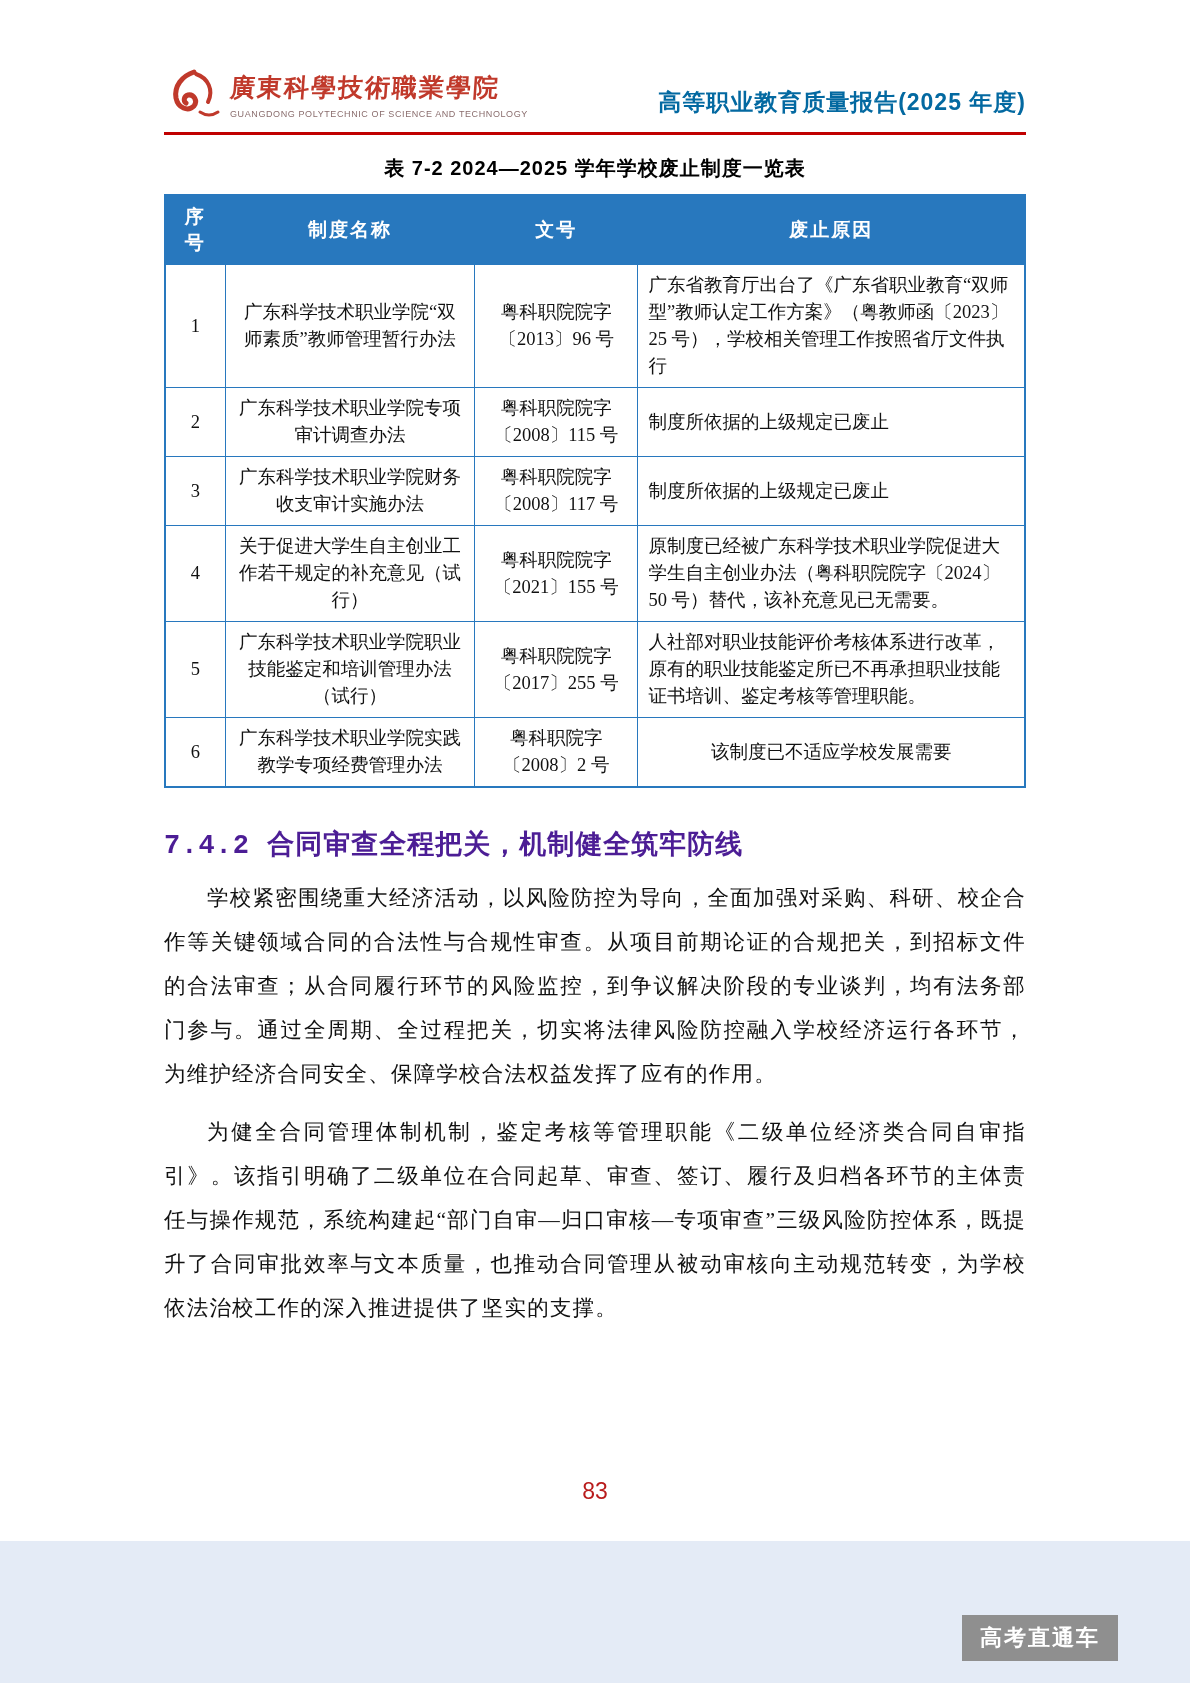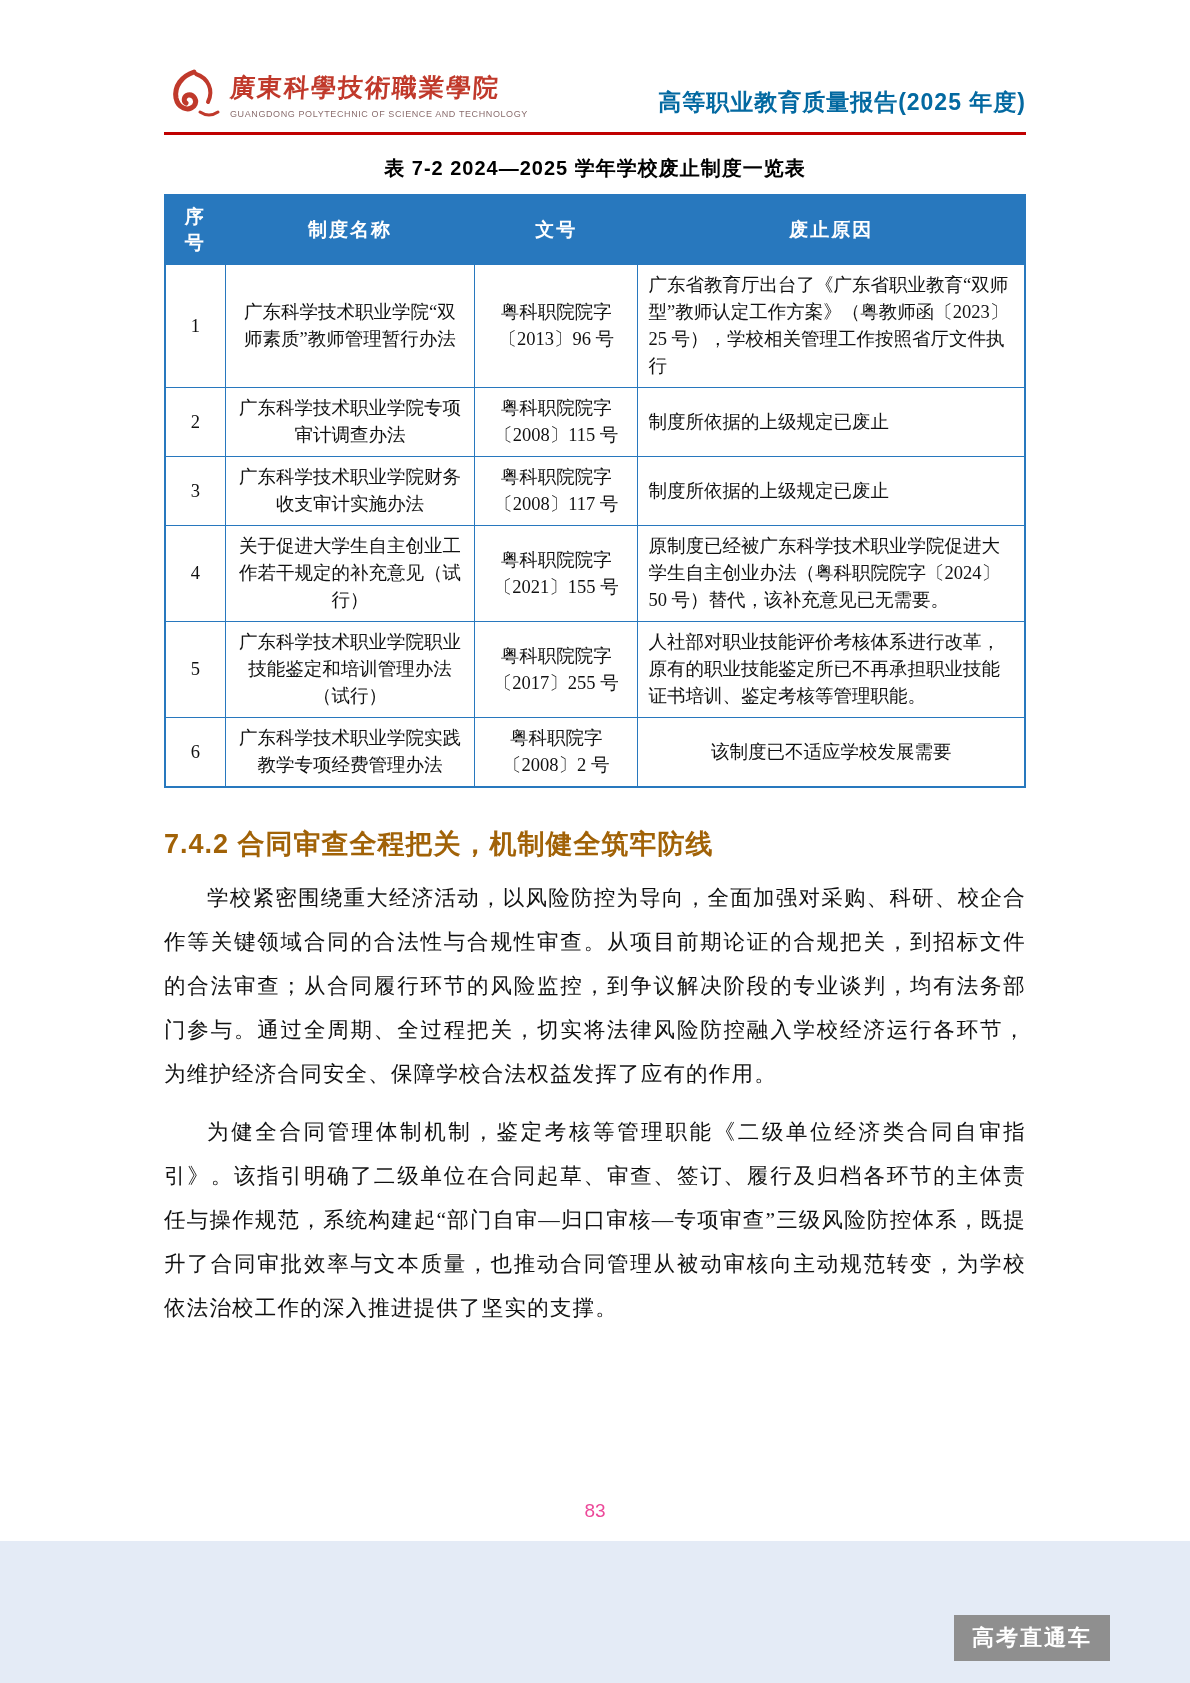--- a/index.html
+++ b/index.html
@@ -103,50 +103,50 @@
   }
   .report-table td.seq   { text-align: center; width: 7%; }
   .report-table td.name  { text-align: center; width: 29%; }
   .report-table td.doc   { text-align: center; width: 19%; }
   .report-table td.reason{ text-align: left;   width: 45%; }
   .report-table tr:last-child td.reason { text-align: center; }
 
   
   .section-heading {
     margin-top: 38px;
-    color: #a16207;
+    color: #4c1d95;
     font-weight: bold;
     font-size: 27px;
     letter-spacing: 1px;
-    font-family: Liberation Sans, sans-serif;
+    font-family: Liberation Mono, monospace;
   }
 
   
   .page-number {
     position: absolute;
-    bottom: 161px;
+    bottom: 178px;
     left: 0;
     width: 100%;
     text-align: center;
-    font-size: 19px;
-    color: #ec4899;
+    font-size: 23px;
+    color: #b91c1c;
     font-family: "Liberation Sans", "DejaVu Sans", sans-serif;
   }
   .bottom-strip {
     position: absolute;
     bottom: 0;
     left: 0;
     width: 100%;
     height: 142px;
     background: #e4ebf6;
   }
   .watermark-box {
     position: absolute;
     bottom: 22px;
-    right: 80px;
+    right: 72px;
     background: #8f8f8f;
     color: #ffffff;
     font-size: 22px;
     font-weight: bold;
     letter-spacing: 2px;
     padding: 8px 18px;
     font-family: "Liberation Sans", "DejaVu Sans", sans-serif;
   }
 </style>
 </head>

